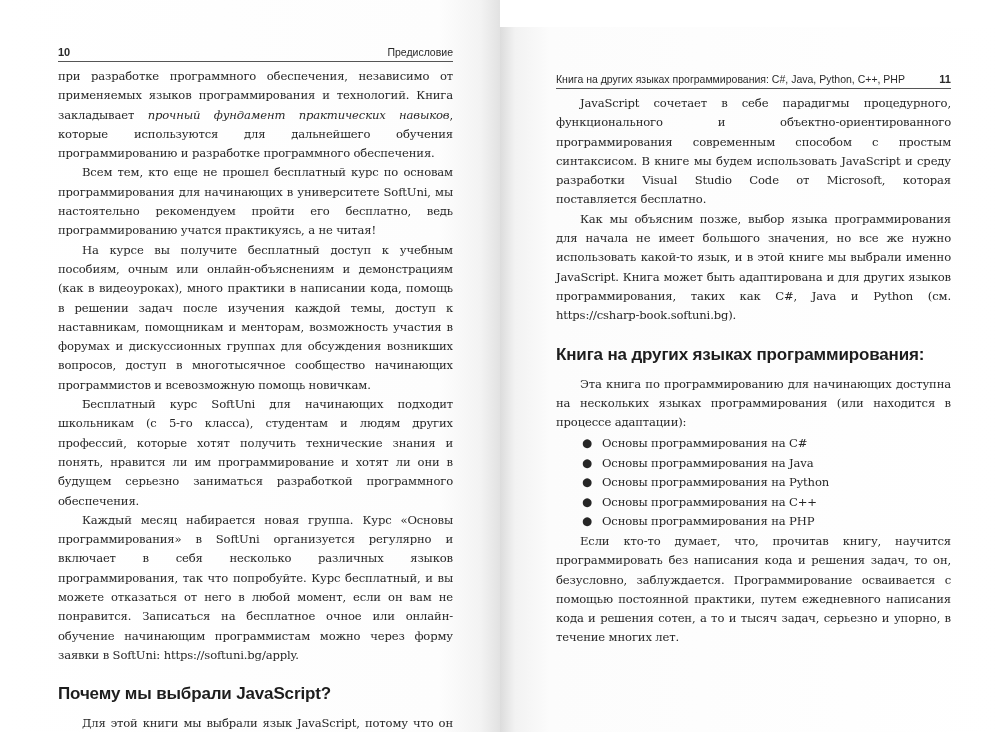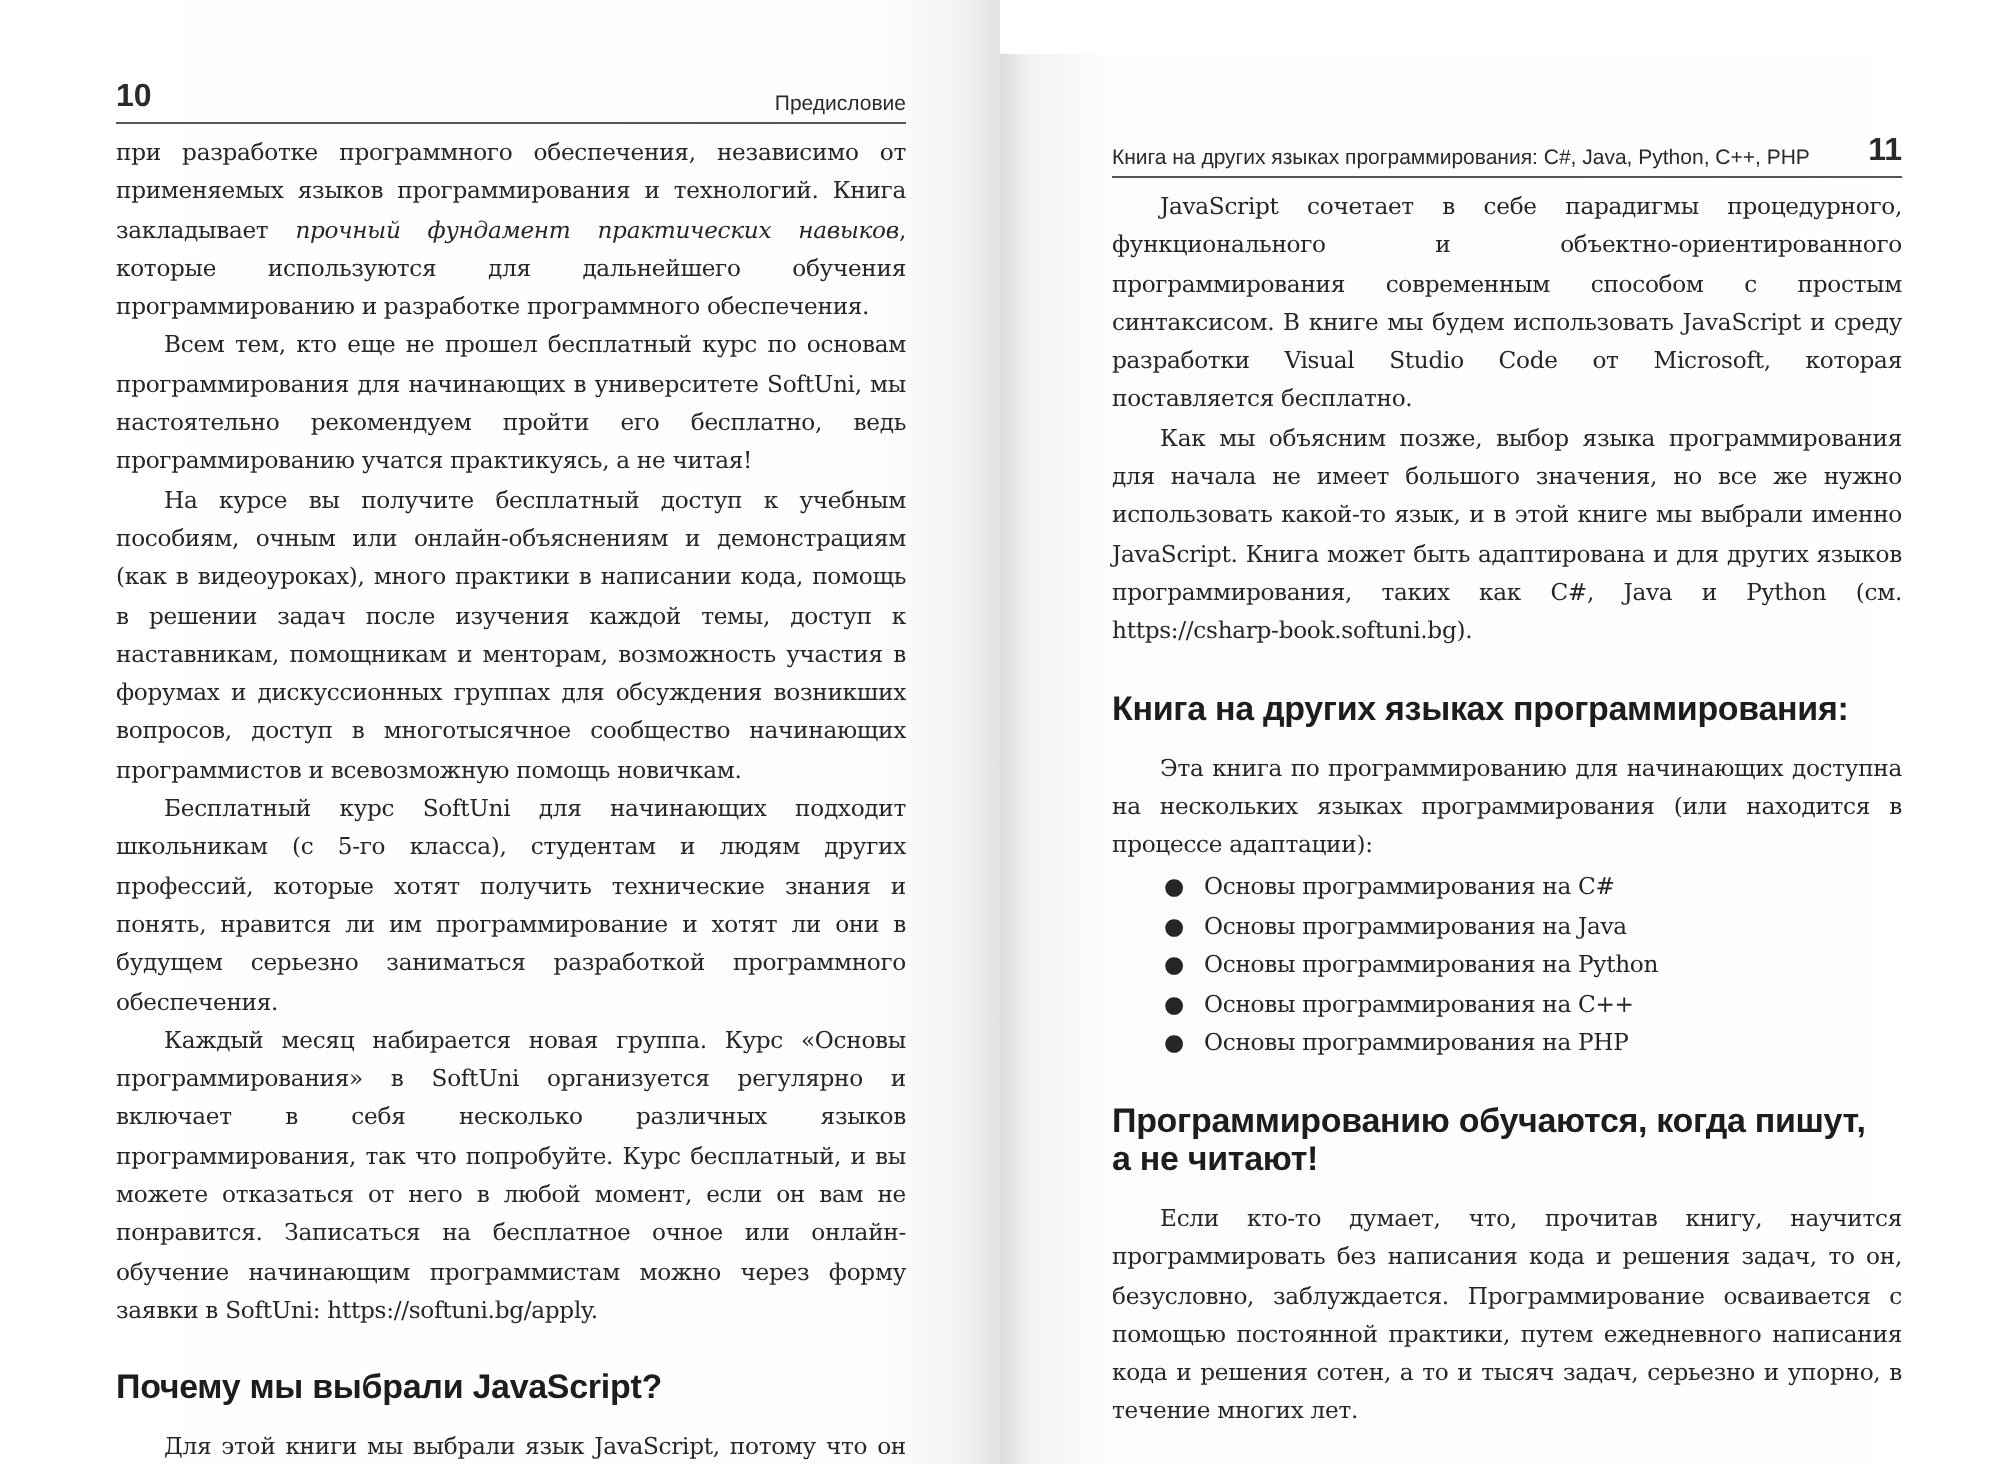--- a/index.html
+++ b/index.html
@@ -16,21 +16,21 @@
   .page.right { background: linear-gradient(to right, #dcdcdc 0%, #f2f2f2 3%, #fcfcfc 10%, #ffffff 100%); width: 501px; margin-top: 27px; }
   .page-inner { position: absolute; top: 44px; width: 395px; }
   .page.left .page-inner { left: 58px; }
   .page.right .page-inner { left: 556px; left: 56px; }
 
   .running-head {
     display: flex; justify-content: space-between; align-items: flex-end;
     font-family: "Liberation Sans", sans-serif; font-size: 10.5px; color: #2a2a2a;
     border-bottom: 1.3px solid #555; padding-bottom: 3px; height: 14px;
   }
-  .running-head .num { font-weight: bold; font-size: 16px; }
+  .running-head .num { font-weight: bold; font-size: 11px; }
   .body-text {
     font-family: "DejaVu Serif", serif; font-size: 11.6px; line-height: 19.3px;
     color: #262626; text-align: justify; margin-top: 5px; letter-spacing: -0.15px;
   }
   .body-text p { margin: 0; text-indent: 24px; }
   .body-text p.noindent { text-indent: 0; }
   .h2 {
     font-family: "Liberation Sans", sans-serif; font-weight: bold; font-size: 17px;
     line-height: 19px; color: #1d1d1d; margin: 19px 0 11px 0;
   }
@@ -77,22 +77,18 @@
         </div>
         <p>Эта книга по программированию для начинающих доступна на нескольких языках программирования (или находится в процессе адаптации):</p>
         <ul class="langs">
           <li><span class="bullet">●</span><span>Основы программирования на C#</span></li>
           <li><span class="bullet">●</span><span>Основы программирования на Java</span></li>
           <li><span class="bullet">●</span><span>Основы программирования на Python</span></li>
           <li><span class="bullet">●</span><span>Основы программирования на C++</span></li>
           <li><span class="bullet">●</span><span>Основы программирования на PHP</span></li>
         </ul>
 
-        <div class="h2">
-          <div>Программированию обучаются, когда пишут,</div>
-          <div>а не читают!</div>
-        </div>
         <p>Если кто-то думает, что, прочитав книгу, научится программировать без написания кода и решения задач, то он, безусловно, заблуждается. Программирование осваивается с помощью постоянной практики, путем ежедневного написания кода и решения сотен, а то и тысяч задач, серьезно и упорно, в течение многих лет.</p>
 
       </div>
     </div>
   </div>
 </div>
 
 </body></html>

